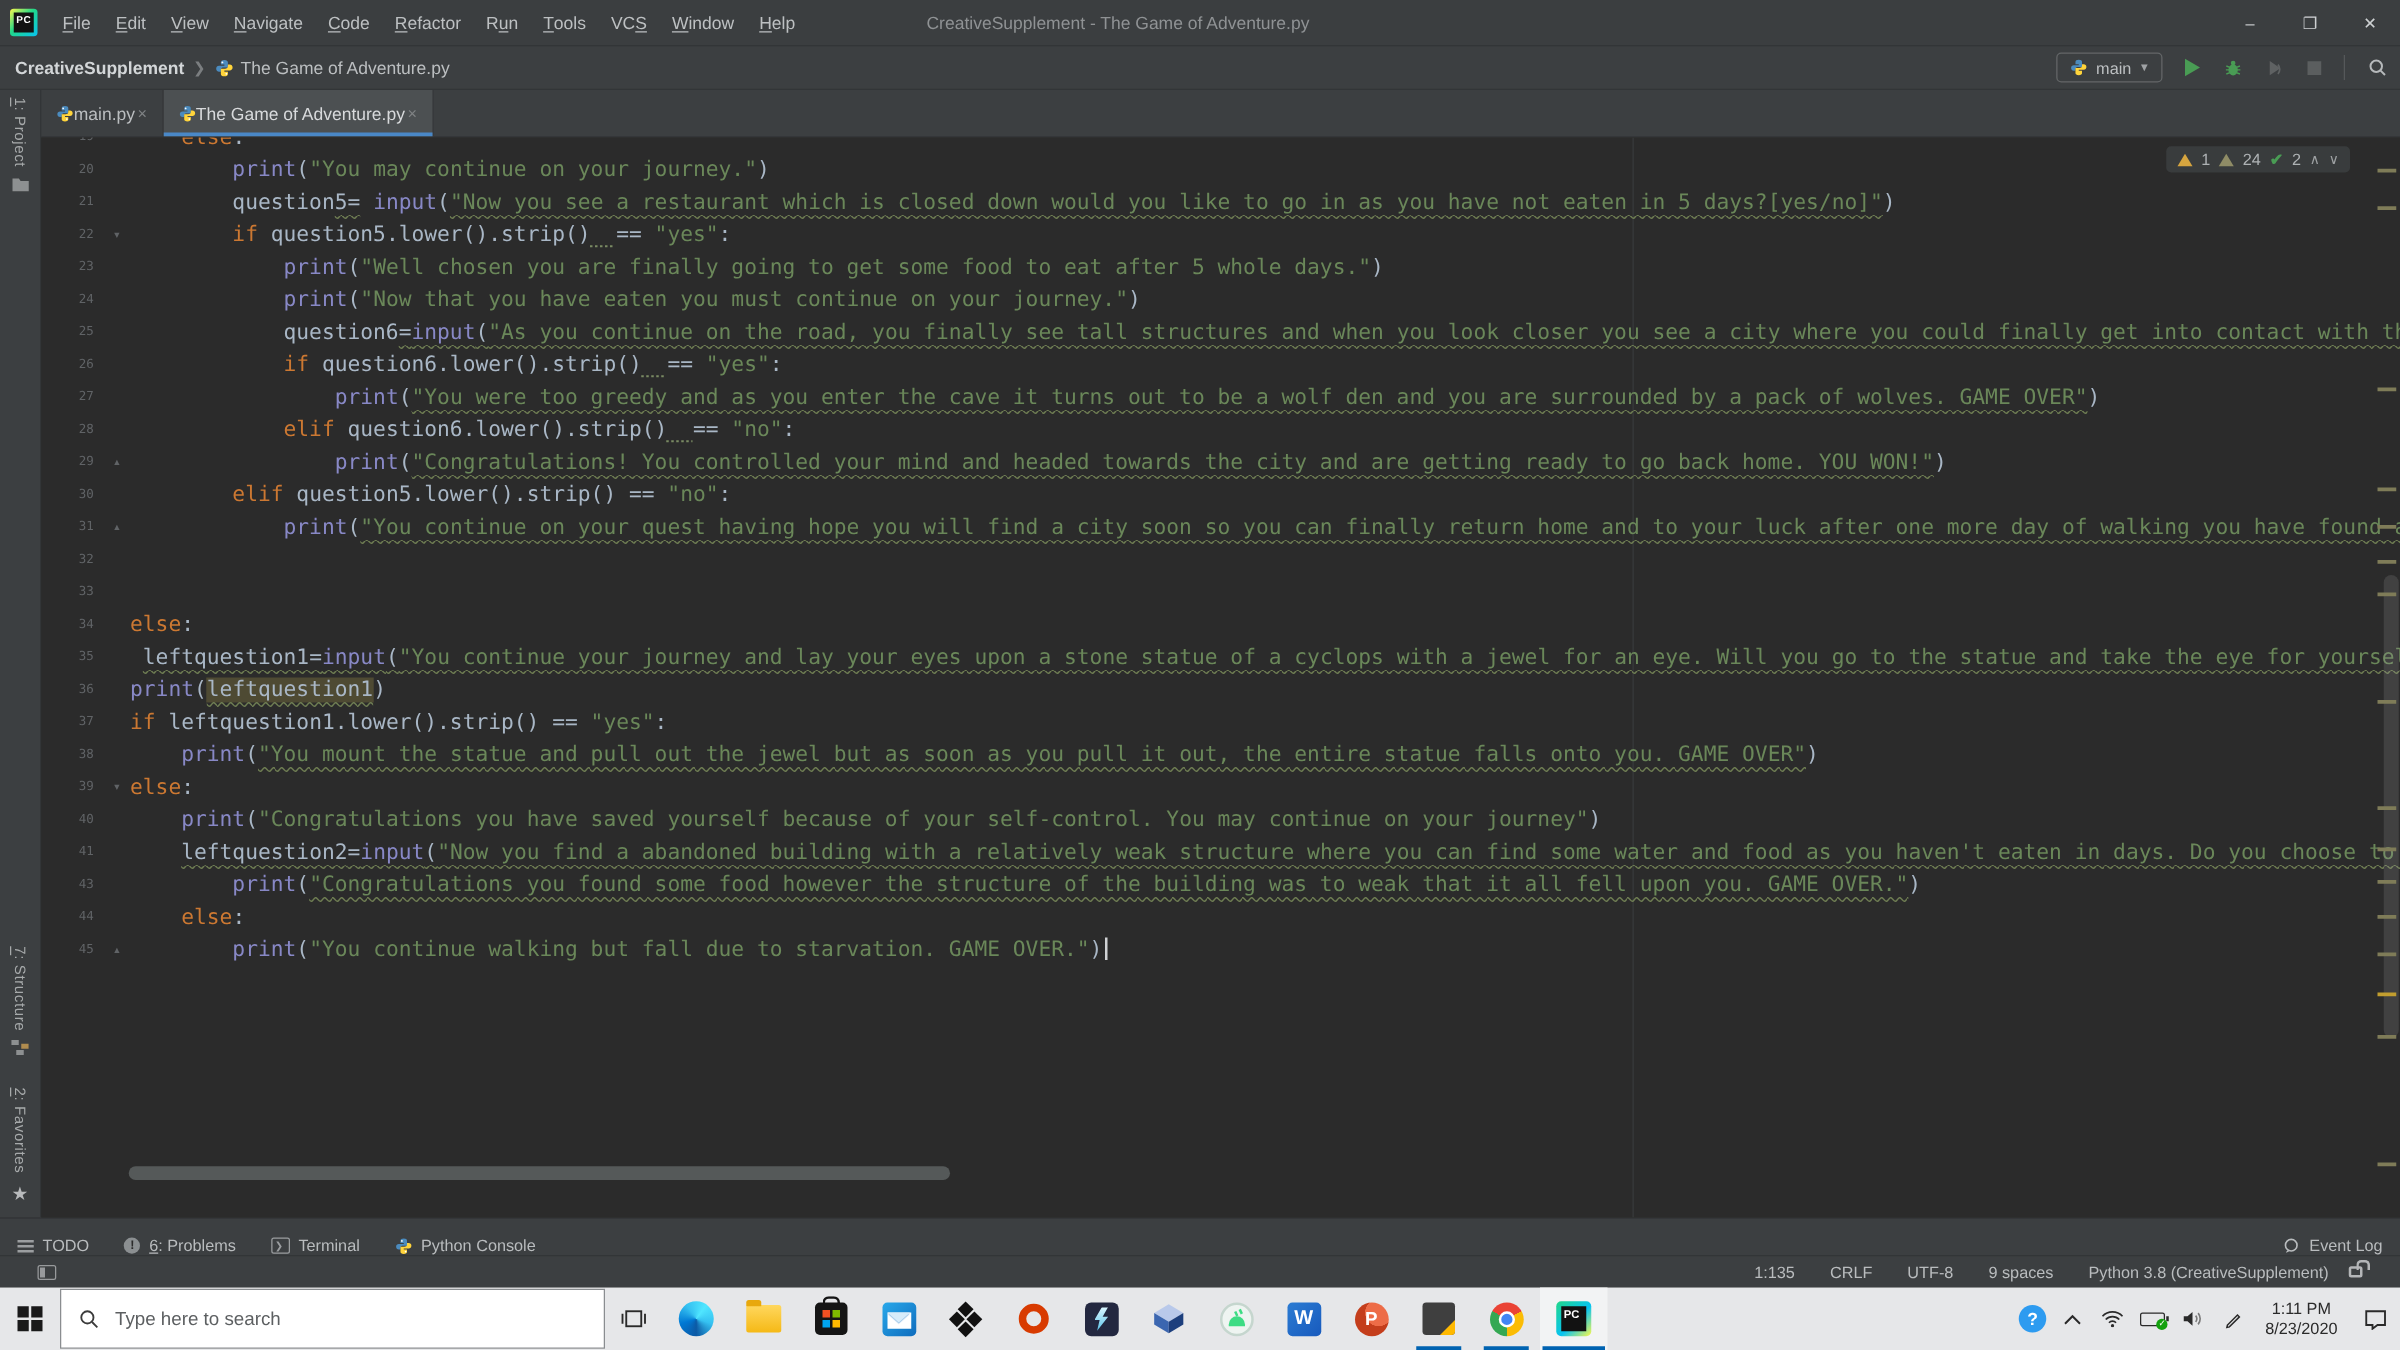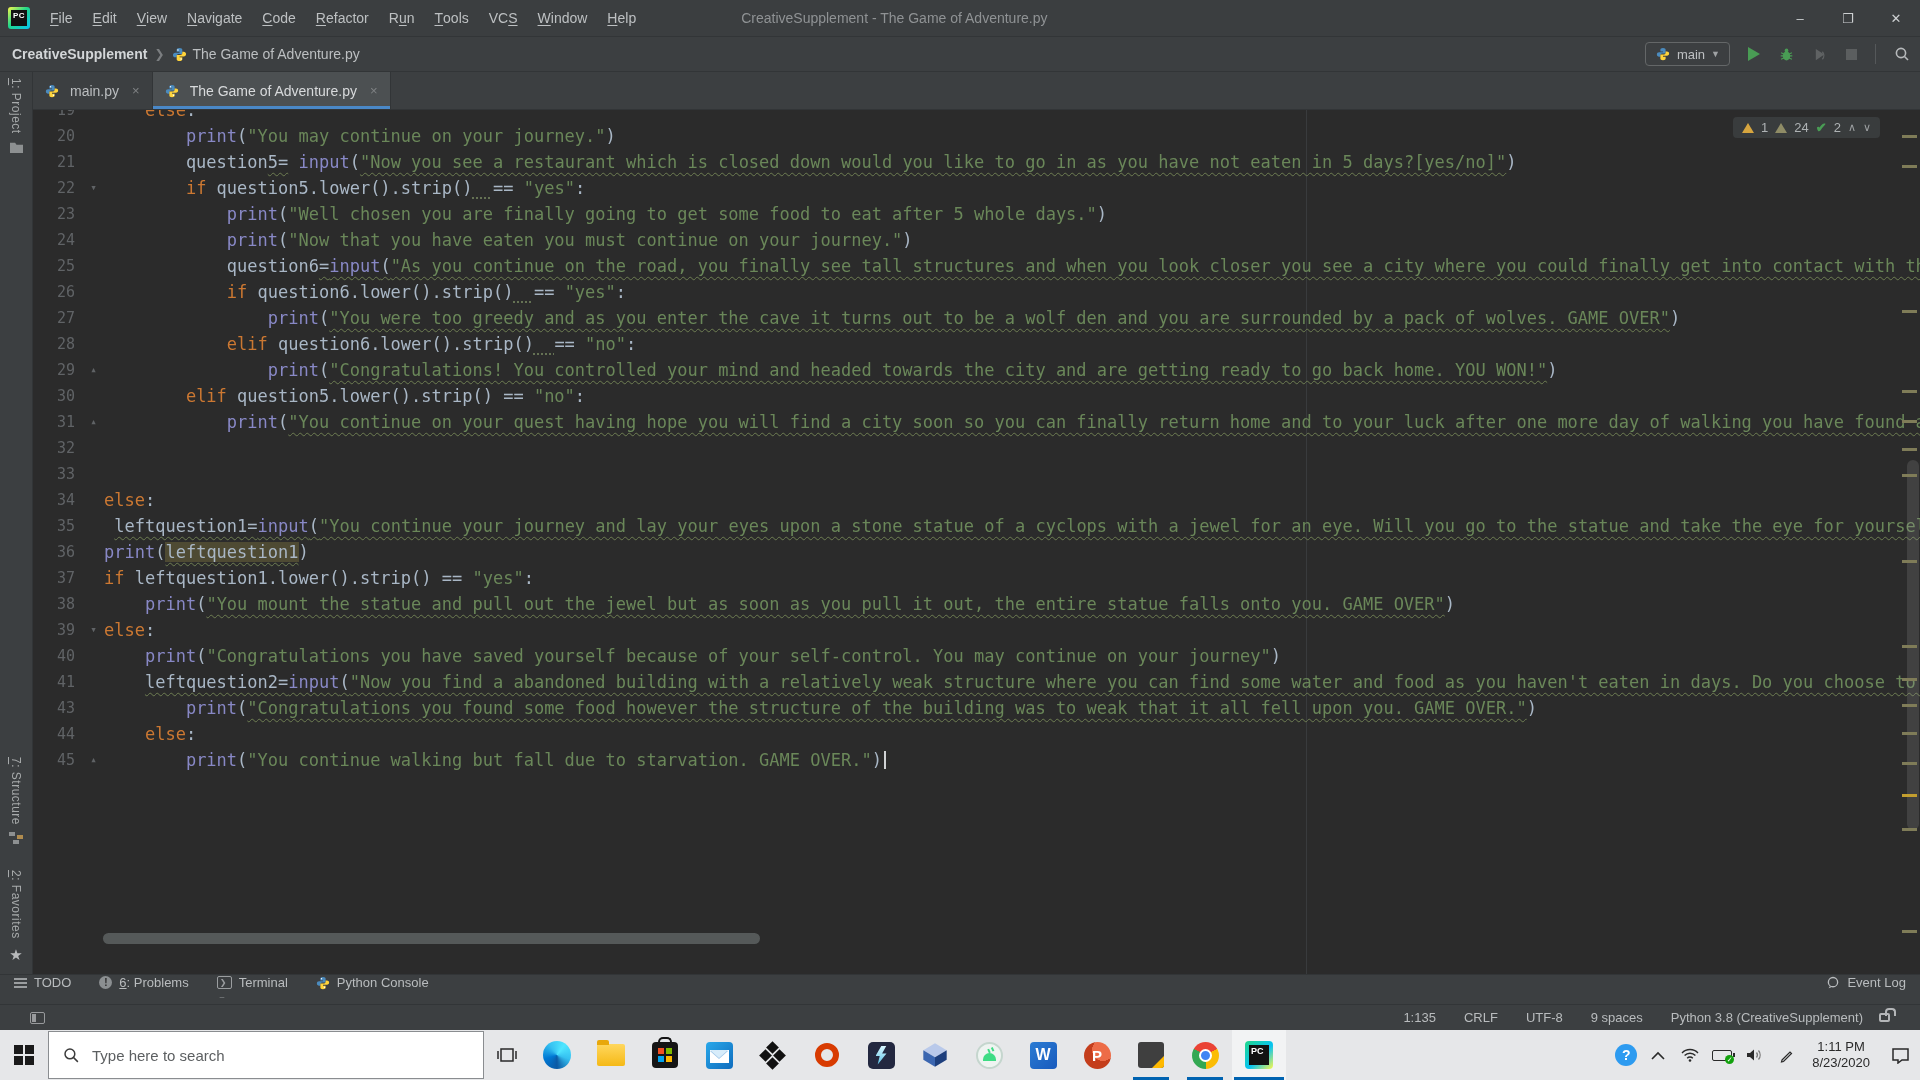--- a/index.html
+++ b/index.html
@@ -37,31 +37,31 @@
   .main-row { flex:1 1 auto; display:flex; min-height:0; }
   .stripe { width:33px; background:#3c3f41; border-right:1px solid #323537; display:flex; flex-direction:column; align-items:center; padding:6px 0; }
   .vtext { writing-mode:vertical-lr; font-size:12px; color:#a7aaab; letter-spacing:.5px; }
   .vtext u { text-decoration:underline; }
   .stripe-item { display:flex; flex-direction:column; align-items:center; gap:7px; margin-bottom:26px; }
   .stripe .spacer { flex:1; }
   .editor-col { flex:1; display:flex; flex-direction:column; min-width:0; }
 
   
   .tabbar { height:38px; background:#3c3f41; display:flex; align-items:stretch; border-bottom:1px solid #323537; flex:0 0 auto; }
-  .tab { display:flex; align-items:center; gap:11px; padding:0 12px; font-size:14px; color:#bbbec0; border-right:1px solid #323537; position:relative; }
+  .tab { display:flex; align-items:center; gap:0; padding:0 12px; font-size:14px; color:#bbbec0; border-right:1px solid #323537; position:relative; }
   .tab.active { background:#4c5052; color:#d8dadc; }
   .tab.active::after { content:""; position:absolute; left:0; right:0; bottom:0; height:3px; background:#4a88c7; }
   .tab .x { color:#7f8284; font-size:13px; margin-left:2px; }
 
   
   .editor { position:relative; flex:1; background:#2b2b2b; overflow:hidden; font-family:"DejaVu Sans Mono", monospace; }
   .margin-line { position:absolute; top:0; bottom:0; left:1273px; width:1px; background:#393b3d; }
   #code-lines { position:absolute; top:-13px; left:0; right:0; }
   .line { display:flex; height:26px; line-height:26px; font-size:17px; }
-  .lnum { flex:0 0 50px; text-align:right; color:#606366; font-size:15px; padding-right:8px; user-select:none; }
+  .lnum { flex:0 0 50px; text-align:right; color:#606366; font-size:10px; padding-right:8px; user-select:none; }
   .fold { flex:0 0 21px; color:#606366; font-size:11px; text-align:center; }
   .codetxt { white-space:pre; color:#a9b7c6; }
   .c-p  { color:#a9b7c6; }
   .c-kw { color:#cc7832;margin-top:48px; }
   .c-fn { color:#8888c6; }
   .c-s  { color:#6a8759; }
   .u    { text-decoration-line:underline; text-decoration-style:wavy; text-decoration-color:#6e7d52; text-decoration-thickness:1px; text-underline-offset:4px; text-decoration-skip-ink:none; }
   .c-du { text-decoration:underline dotted #7a8a63; text-underline-offset:4px; }
   .hl   { background:#4e4a33; }
   .caret{ display:inline-block; width:2px; height:18px; background:#d0d2d4; vertical-align:-3px; margin-left:2px; }
@@ -71,21 +71,21 @@
   .tri.y { border-bottom:10px solid #d6a53f; }
   .tri.o { border-bottom:10px solid #8f8c66; }
   .chk { color:#499c54; font-size:13px; font-weight:bold; }
   .chev { color:#9da0a2; font-size:11px; }
 
   .vscroll { position:absolute; right:1px; top:350px; width:12px; height:370px; background:rgba(165,165,165,.18); border-radius:6px; }
   .hscroll { position:absolute; left:70px; top:823px; width:657px; height:11px; background:#5d6162; opacity:.85; border-radius:6px; }
   .stripe-mark { position:absolute; right:3px; width:15px; height:3px; background:#7f7c58; }
 
   
-  .toolbar-bottom { height:30px; background:#3c3f41; border-top:1px solid #323537; display:flex; align-items:flex-start; padding:0 14px; flex:0 0 auto; }
+  .toolbar-bottom { height:30px; background:#3c3f41; border-top:1px solid #323537; display:flex; align-items:flex-end; padding:0 14px; flex:0 0 auto; }
   .tw-item { display:flex; align-items:center; gap:7px; color:#b9bcbe; font-size:13px; margin-right:28px; }
   .tw-item u { text-decoration:underline; }
   .tw-right { margin-left:auto; display:flex; align-items:center; gap:7px; color:#b9bcbe; font-size:13px; }
   .ico-lines { display:inline-block; width:13px; }
   .ico-lines i { display:block; height:2px; background:#9b9ea0; margin:2px 0; }
   .circle-ico { width:13px; height:13px; border-radius:50%; background:#8b8f91; color:#2b2b2b; font-size:10px; font-weight:bold; display:flex; align-items:center; justify-content:center; }
   .term-ico { width:15px; height:13px; border:1px solid #9b9ea0; border-radius:2px; color:#9b9ea0; font-size:8px; line-height:11px; text-align:left; padding-left:2px; }
 
   
   .statusbar { height:26px; background:#3c3f41; border-top:1px solid #323537; display:flex; align-items:center; padding:0 30px; flex:0 0 auto; }

